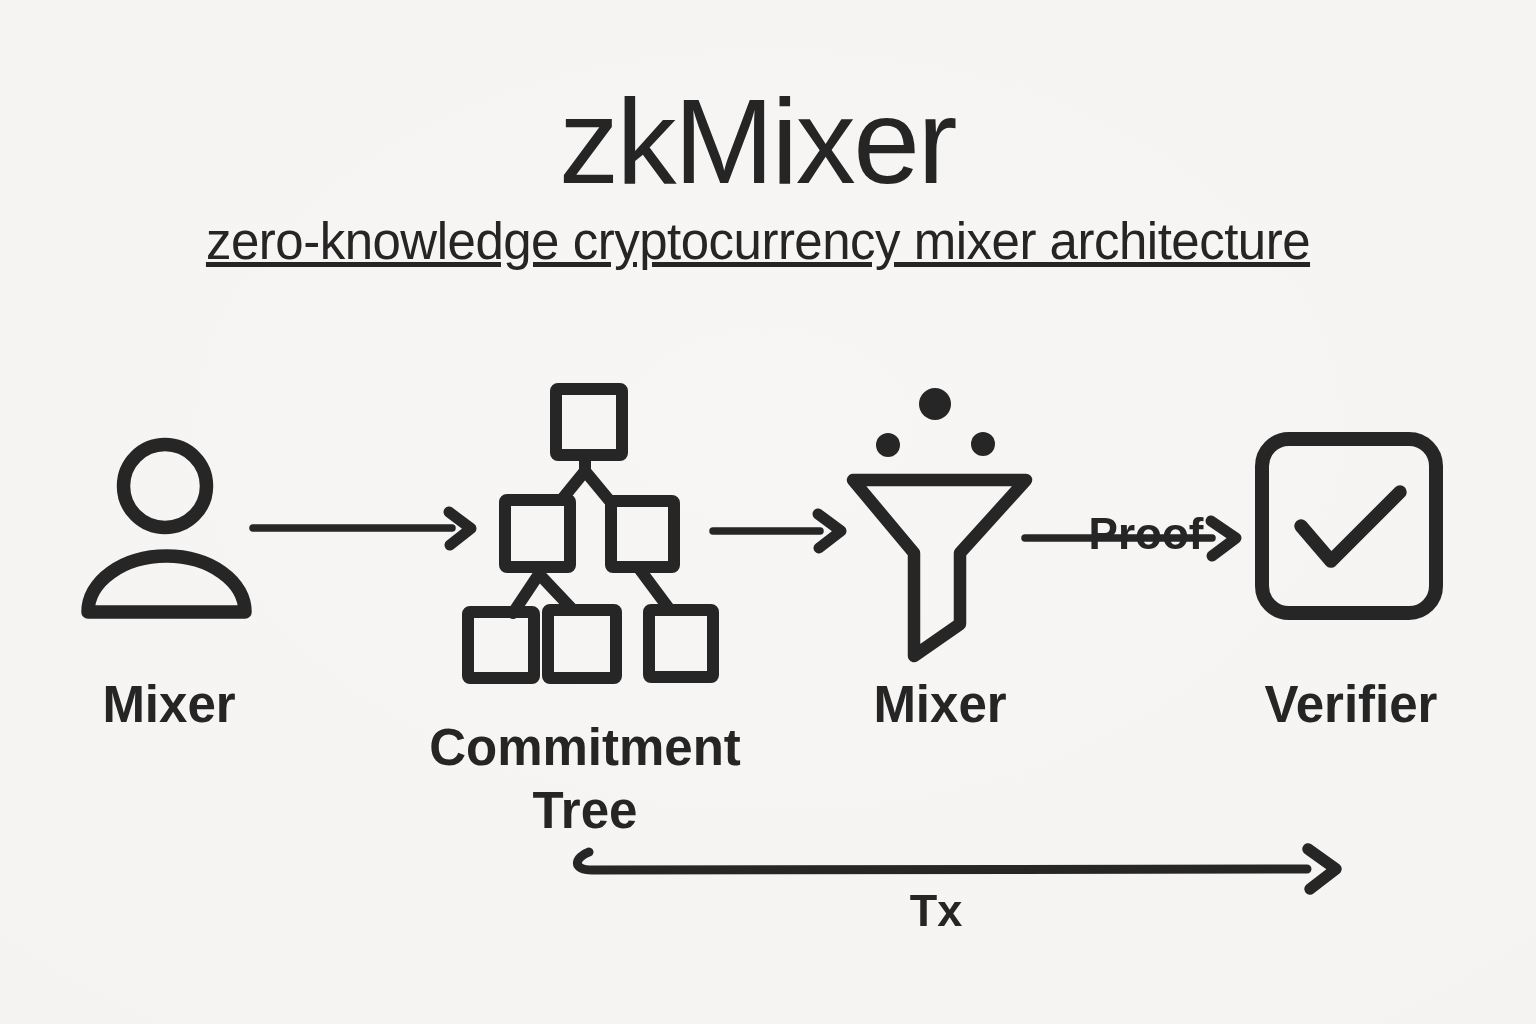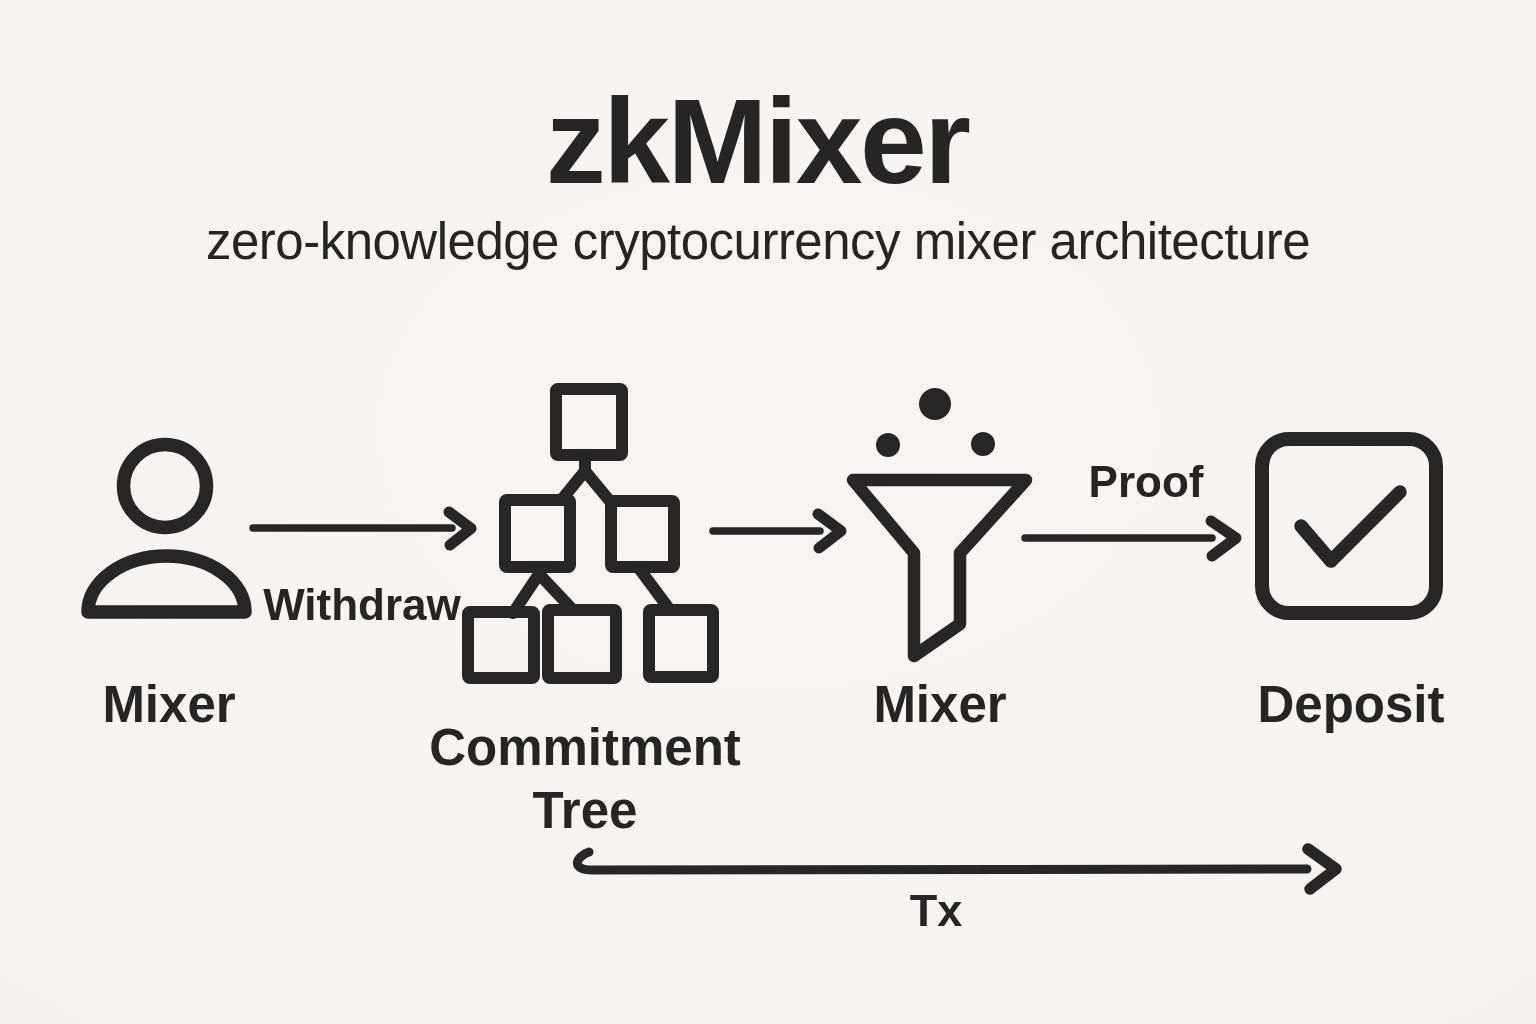--- a/index.html
+++ b/index.html
@@ -15,35 +15,36 @@
     background: radial-gradient(115% 115% at 50% 42%, #f7f6f4 0%, #f5f4f2 55%, #eeedeb 100%);
     font-family: "Liberation Sans", sans-serif;
     color: #252525;
   }
   .page-title {
     position: absolute;
     top: 81px;
     left: 757px;
     transform: translateX(-50%);
     font-size: 120px;
-    font-weight: 700;
+    font-weight: 400;
     letter-spacing: -2.5px;
     line-height: 1;
     white-space: nowrap;
   }
   .page-subtitle {
     position: absolute;
     top: 216px;
     left: 758px;
     transform: translateX(-50%);
     font-size: 51px;
     font-weight: 400;
     letter-spacing: -0.5px;
     line-height: 1;
     white-space: nowrap;
+    text-decoration: underline;
   }
   .label {
     position: absolute;
     transform: translateX(-50%);
     line-height: 1;
     white-space: nowrap;
     font-weight: 700;
   }
   .node-label { font-size: 51px; }
   .edge-label { font-size: 44px; }
@@ -53,21 +54,21 @@
   .label-tree {
     left: 585px;
     top: 716px;
     width: 340px;
     white-space: normal;
     text-align: center;
     line-height: 1.24;
   }
   .label-deposit  { left: 356px;  top: 441px; }
   .label-withdraw { left: 362px;  top: 583px; }
-  .label-proof    { left: 1146px; top: 460px; }
+  .label-proof    { left: 1146px; top: 512px; }
   .label-tx       { left: 936px;  top: 888px; font-size: 45px; }
   svg.artwork {
     position: absolute;
     top: 0;
     left: 0;
   }
   .ink-stroke {
     fill: none;
     stroke: #262626;
   }
@@ -129,19 +130,18 @@
 
     <g>
       <path class="ink-stroke" d="M589 852 C575 857 571 870 592 870 L1307 869" stroke-width="9" stroke-linecap="round"></path>
       <path class="ink-stroke" d="M1308 849 L1336 869 L1310 889" stroke-width="11.5" stroke-linecap="round" stroke-linejoin="round"></path>
     </g>
   </svg>
 
   <div class="label node-label label-user">Mixer</div>
   <div class="label node-label label-tree">Commitment Tree</div>
   <div class="label node-label label-mixer">Mixer</div>
-  <div class="label node-label label-verifier">Deposit</div>
+  <div class="label node-label label-verifier">Verifier</div>
 
-  <div class="label edge-label label-withdraw">Withdraw</div>
   <div class="label edge-label label-proof">Proof</div>
   <div class="label edge-label label-tx">Tx</div>
 
 </div>
 
 </body></html>

